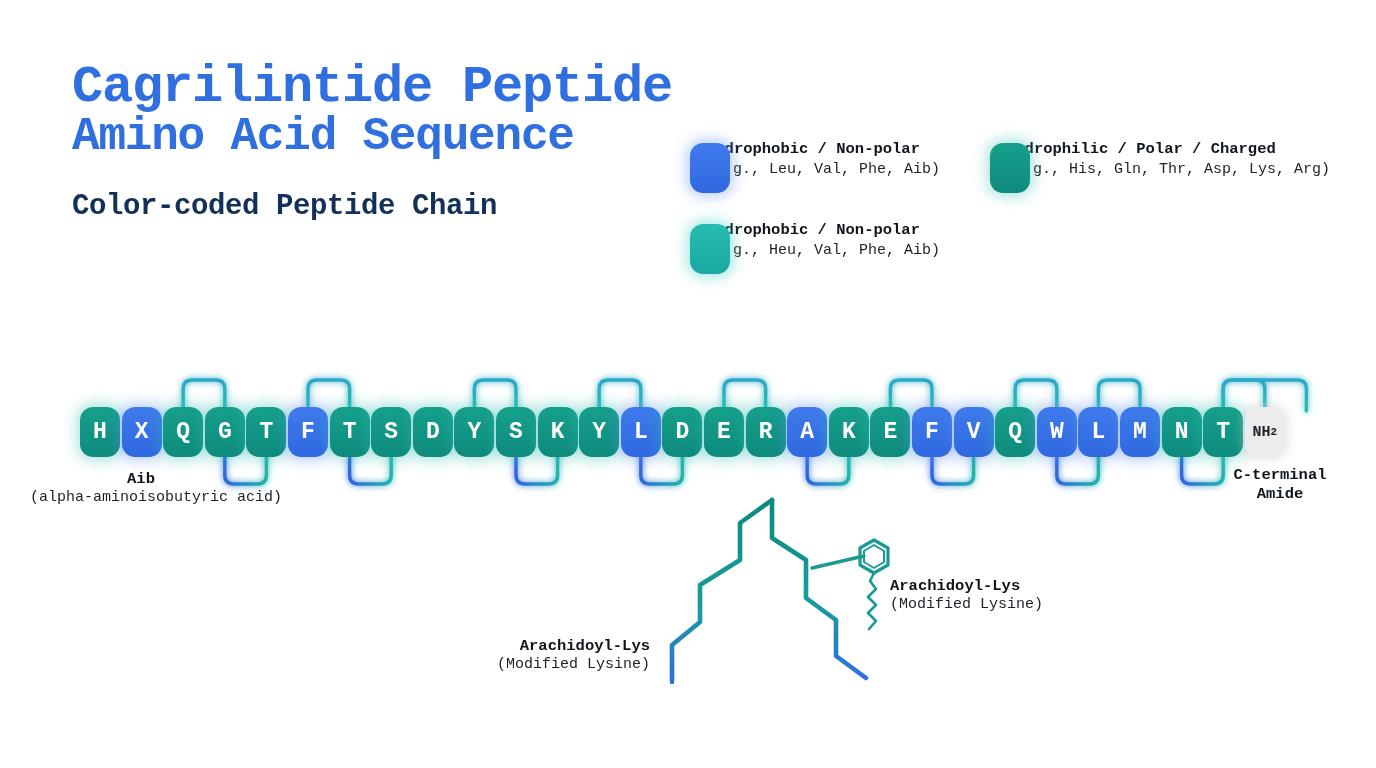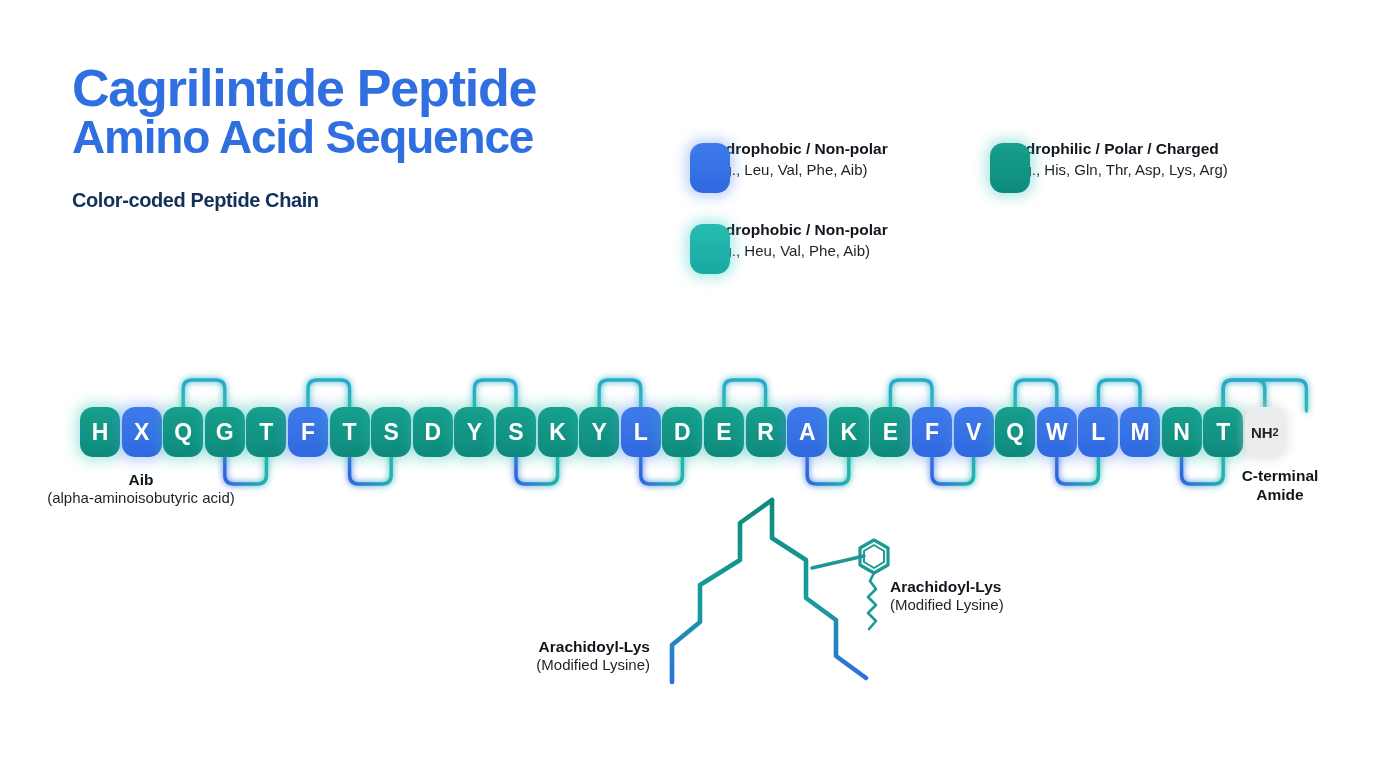--- a/index.html
+++ b/index.html
@@ -3,32 +3,32 @@
 <meta charset="utf-8">
 <style>
   html,body{margin:0;padding:0;}
   body{
     width:1376px;height:768px;overflow:hidden;
     background:#ffffff;
     font-family:"Liberation Sans","DejaVu Sans",sans-serif;
     position:relative;
     -webkit-font-smoothing:antialiased;
   }
-  #stage{position:absolute;left:0;top:0;width:1376px;height:548px;}
+  #stage{position:absolute;left:0;top:0;width:1376px;height:548px;font-family:Liberation Mono, monospace;}
 
   
   #title-block{position:absolute;left:72px;top:62px;width:640px;}
   .title-line{
     color:#2f6fe0;font-weight:bold;letter-spacing:-1.2px;
     line-height:1.0;white-space:nowrap;
   }
   #title-1{font-size:52px;}
   #title-2{font-size:46px;}
   .subtitle-line{
-    color:#12305a;font-weight:bold;font-size:20px;line-height:1.28;
+    color:#12305a;font-weight:bold;font-size:29px;line-height:1.28;
     letter-spacing:-0.4px;white-space:nowrap;
   }
   #subtitle-block{margin-top:28px;}
 
   
   #legend{position:absolute;left:690px;top:140px;width:640px;}
   .legend-row{position:absolute;display:flex;align-items:flex-start;}
   .legend-sw{
     width:38px;height:40px;border-radius:11px;flex:0 0 auto;margin-top:3px;
   }

